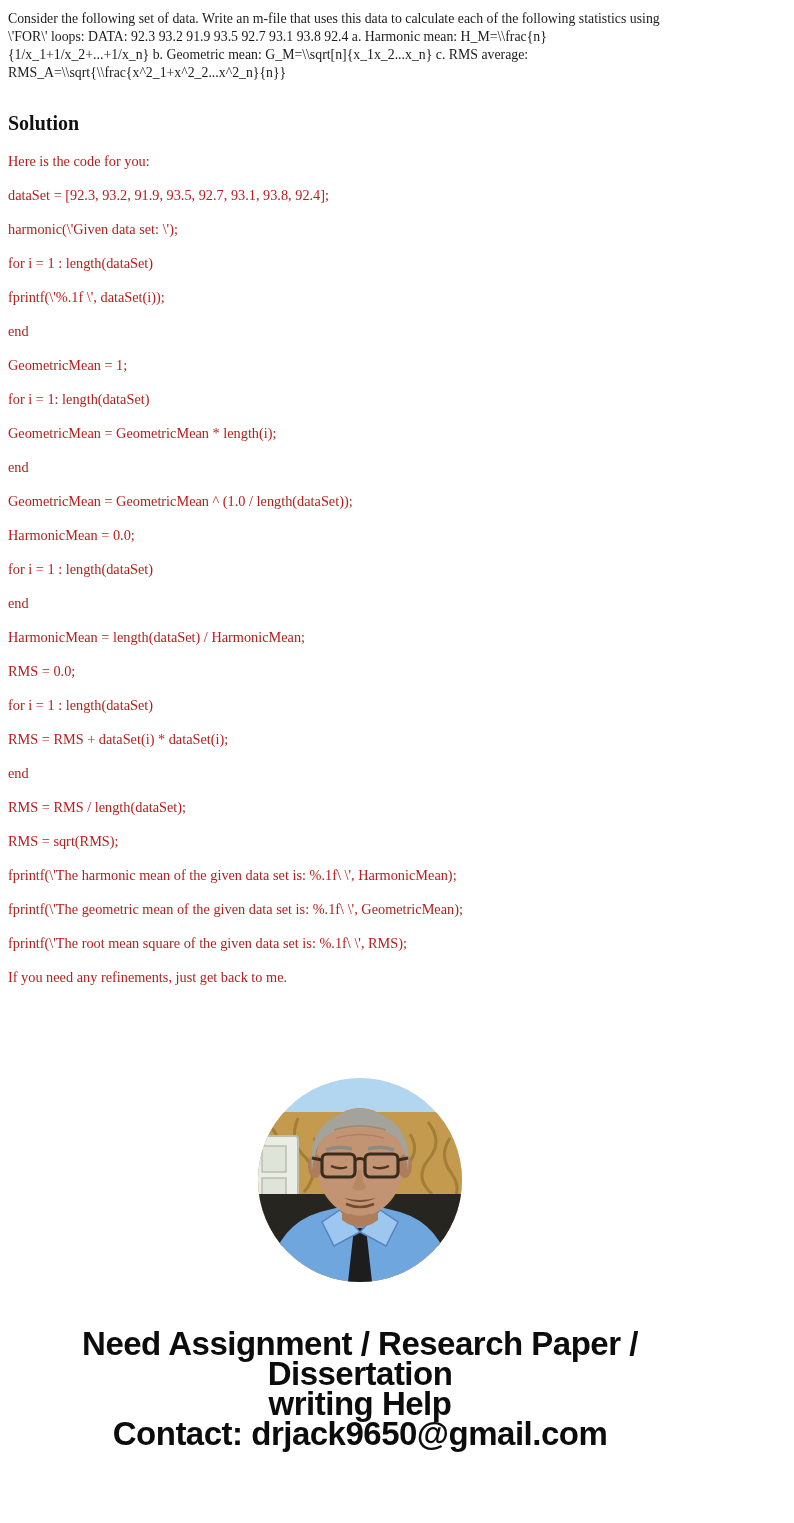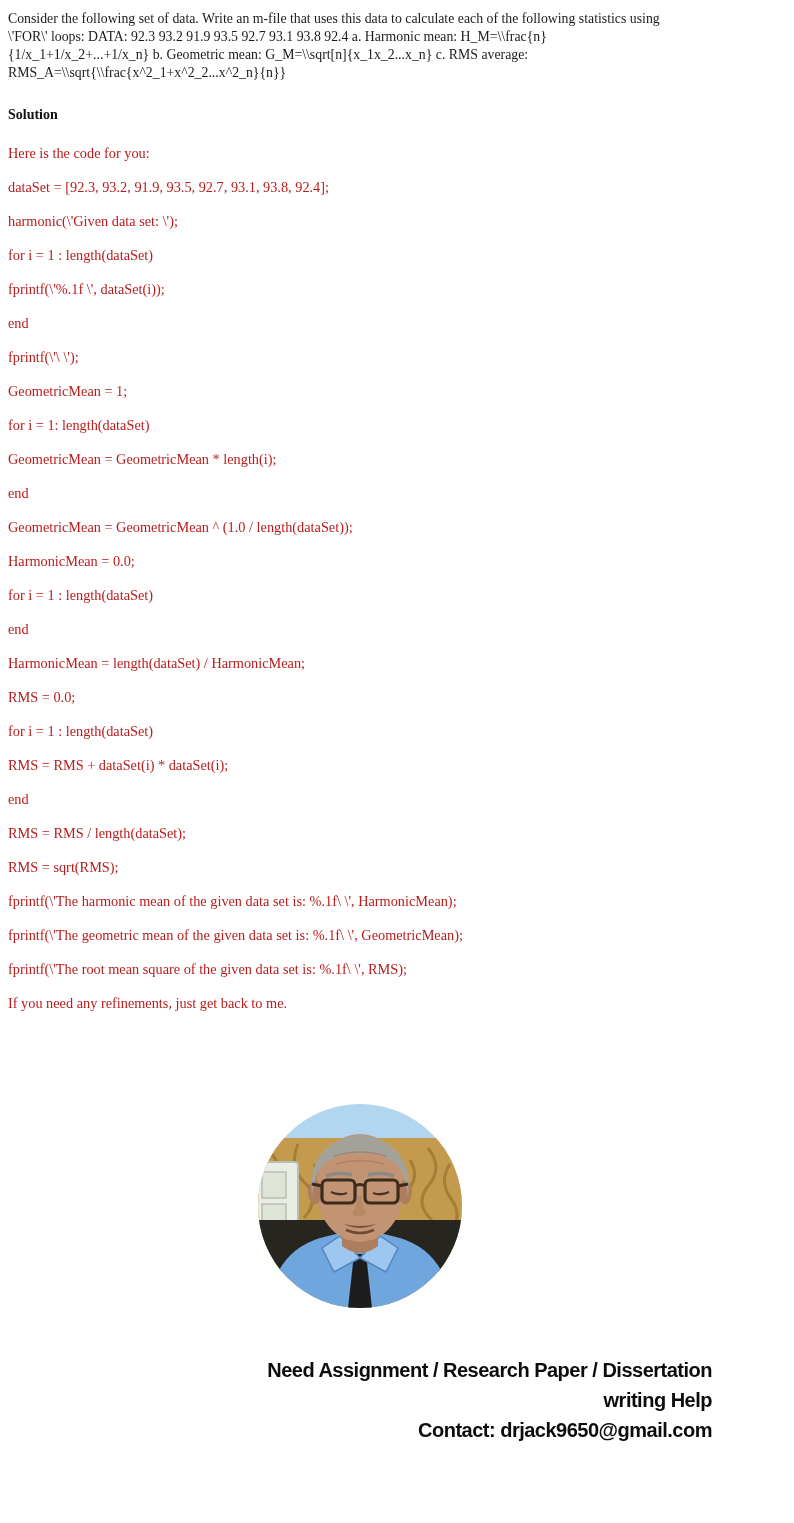--- a/index.html
+++ b/index.html
@@ -21,23 +21,23 @@
   .question {
     margin: 2px 0 0 0;
     font-size: 13.8px;
     line-height: 18px;
     white-space: pre-line;
     color: #1b1b1b;
   }
   .solution-heading {
     font-family: "Liberation Serif", serif;
     font-weight: bold;
-    font-size: 14px;
+    font-size: 20px;
     line-height: 20px;
-    margin: 23px 0 0 0;
+    margin: 31px 0 0 0;
     color: #111111;
   }
   .solution-lines {
     margin-top: 20px;
   }
   .code-line {
     font-family: "Liberation Serif", serif;
     font-size: 14.3px;
     line-height: 17px;
     margin: 0 0 17px 0;
@@ -49,24 +49,24 @@
     height: 204px;
     margin: 92px auto 0 auto;
   }
   .avatar-wrap svg {
     display: block;
     width: 204px;
     height: 204px;
   }
   .footer {
     margin-top: 47px;
-    text-align: right;
+    text-align: center;
     font-family: "Liberation Sans", sans-serif;
     font-weight: bold;
-    font-size: 20px;
+    font-size: 33px;
     line-height: 30px;
     color: #0c0c0c;
     letter-spacing: -0.5px;
   }
   .footer-heading {
     white-space: pre-line;
   }
 </style>
 </head>
 <body>
@@ -80,21 +80,20 @@
 
   <h2 class="solution-heading">Solution</h2>
 
   <div class="solution-lines">
       <p class="code-line">Here is the code for you:</p>
       <p class="code-line">dataSet = [92.3, 93.2, 91.9, 93.5, 92.7, 93.1, 93.8, 92.4];</p>
       <p class="code-line">harmonic(\'Given data set: \');</p>
       <p class="code-line">for i = 1 : length(dataSet)</p>
       <p class="code-line">fprintf(\'%.1f \', dataSet(i));</p>
       <p class="code-line">end</p>
-      <p class="code-line">fprintf(\'\ \');</p>
       <p class="code-line">GeometricMean = 1;</p>
       <p class="code-line">for i = 1: length(dataSet)</p>
       <p class="code-line">GeometricMean = GeometricMean * length(i);</p>
       <p class="code-line">end</p>
       <p class="code-line">GeometricMean = GeometricMean ^ (1.0 / length(dataSet));</p>
       <p class="code-line">HarmonicMean = 0.0;</p>
       <p class="code-line">for i = 1 : length(dataSet)</p>
       <p class="code-line">end</p>
       <p class="code-line">HarmonicMean = length(dataSet) / HarmonicMean;</p>
       <p class="code-line">RMS = 0.0;</p>

